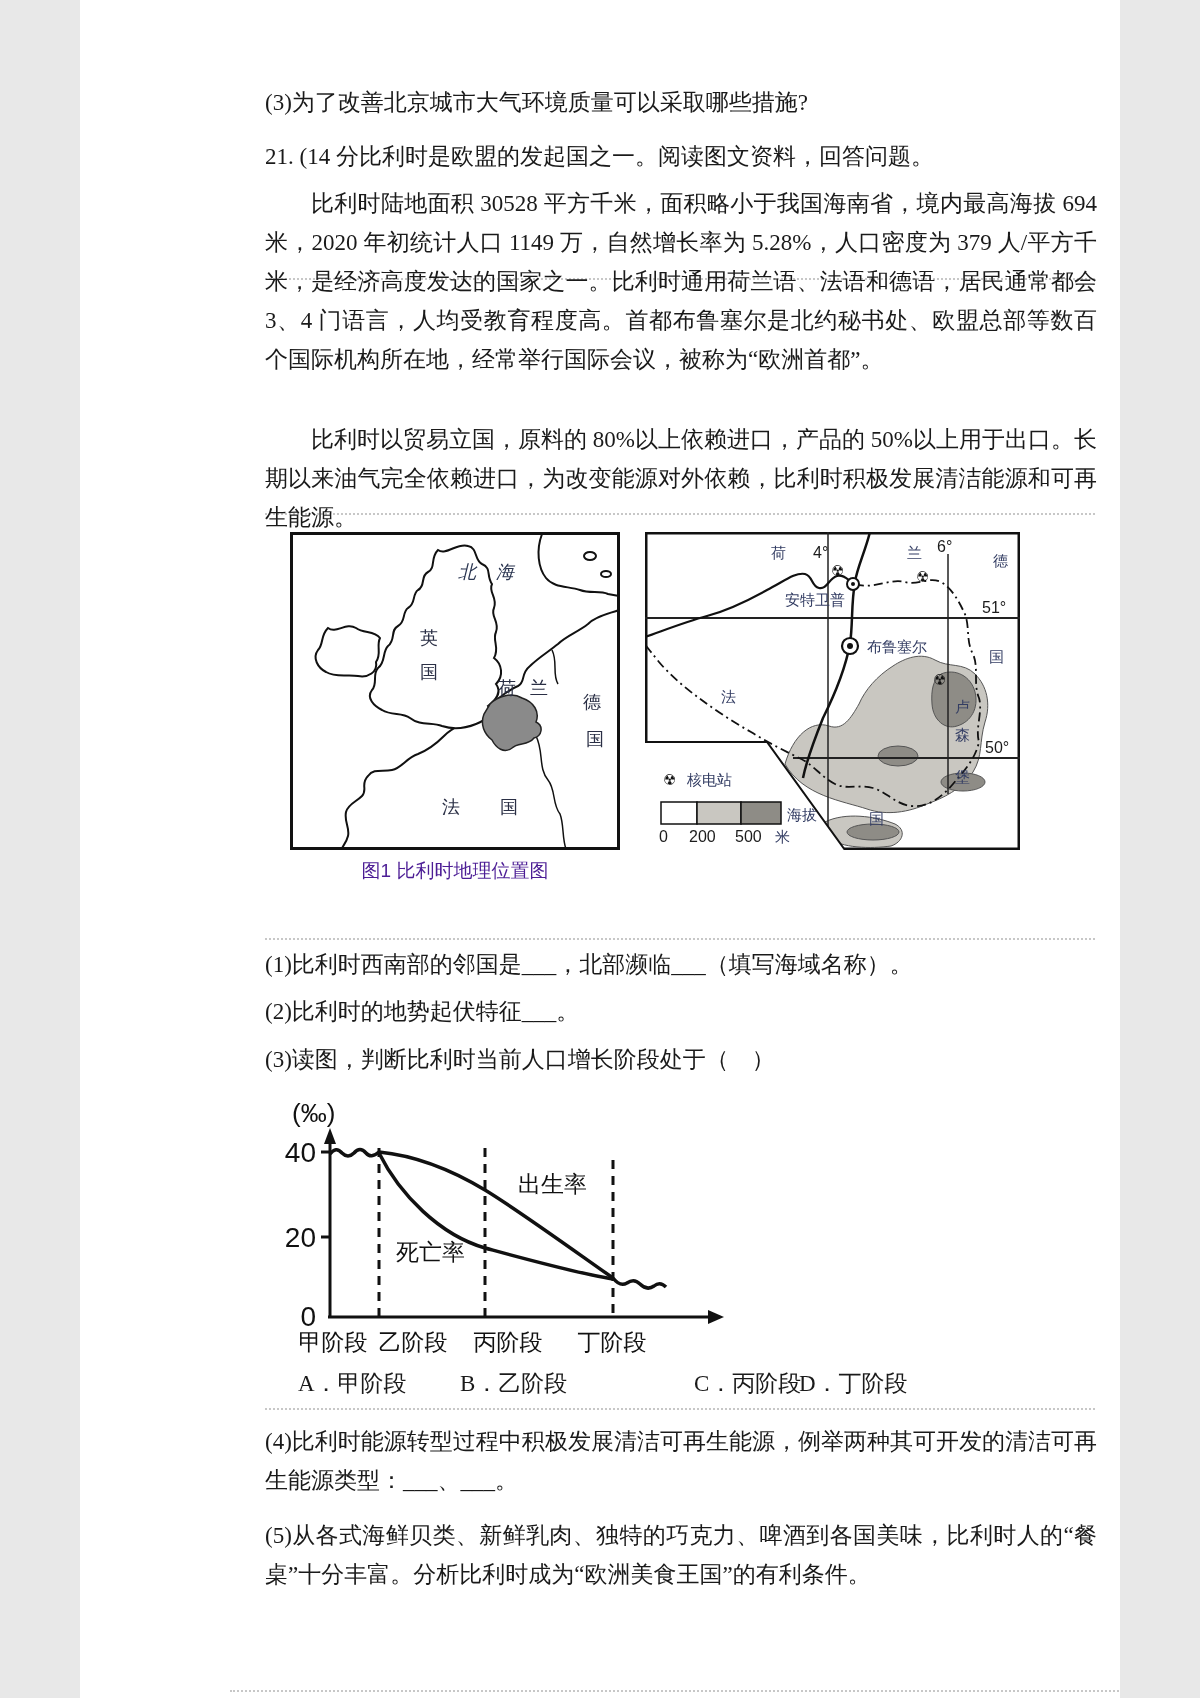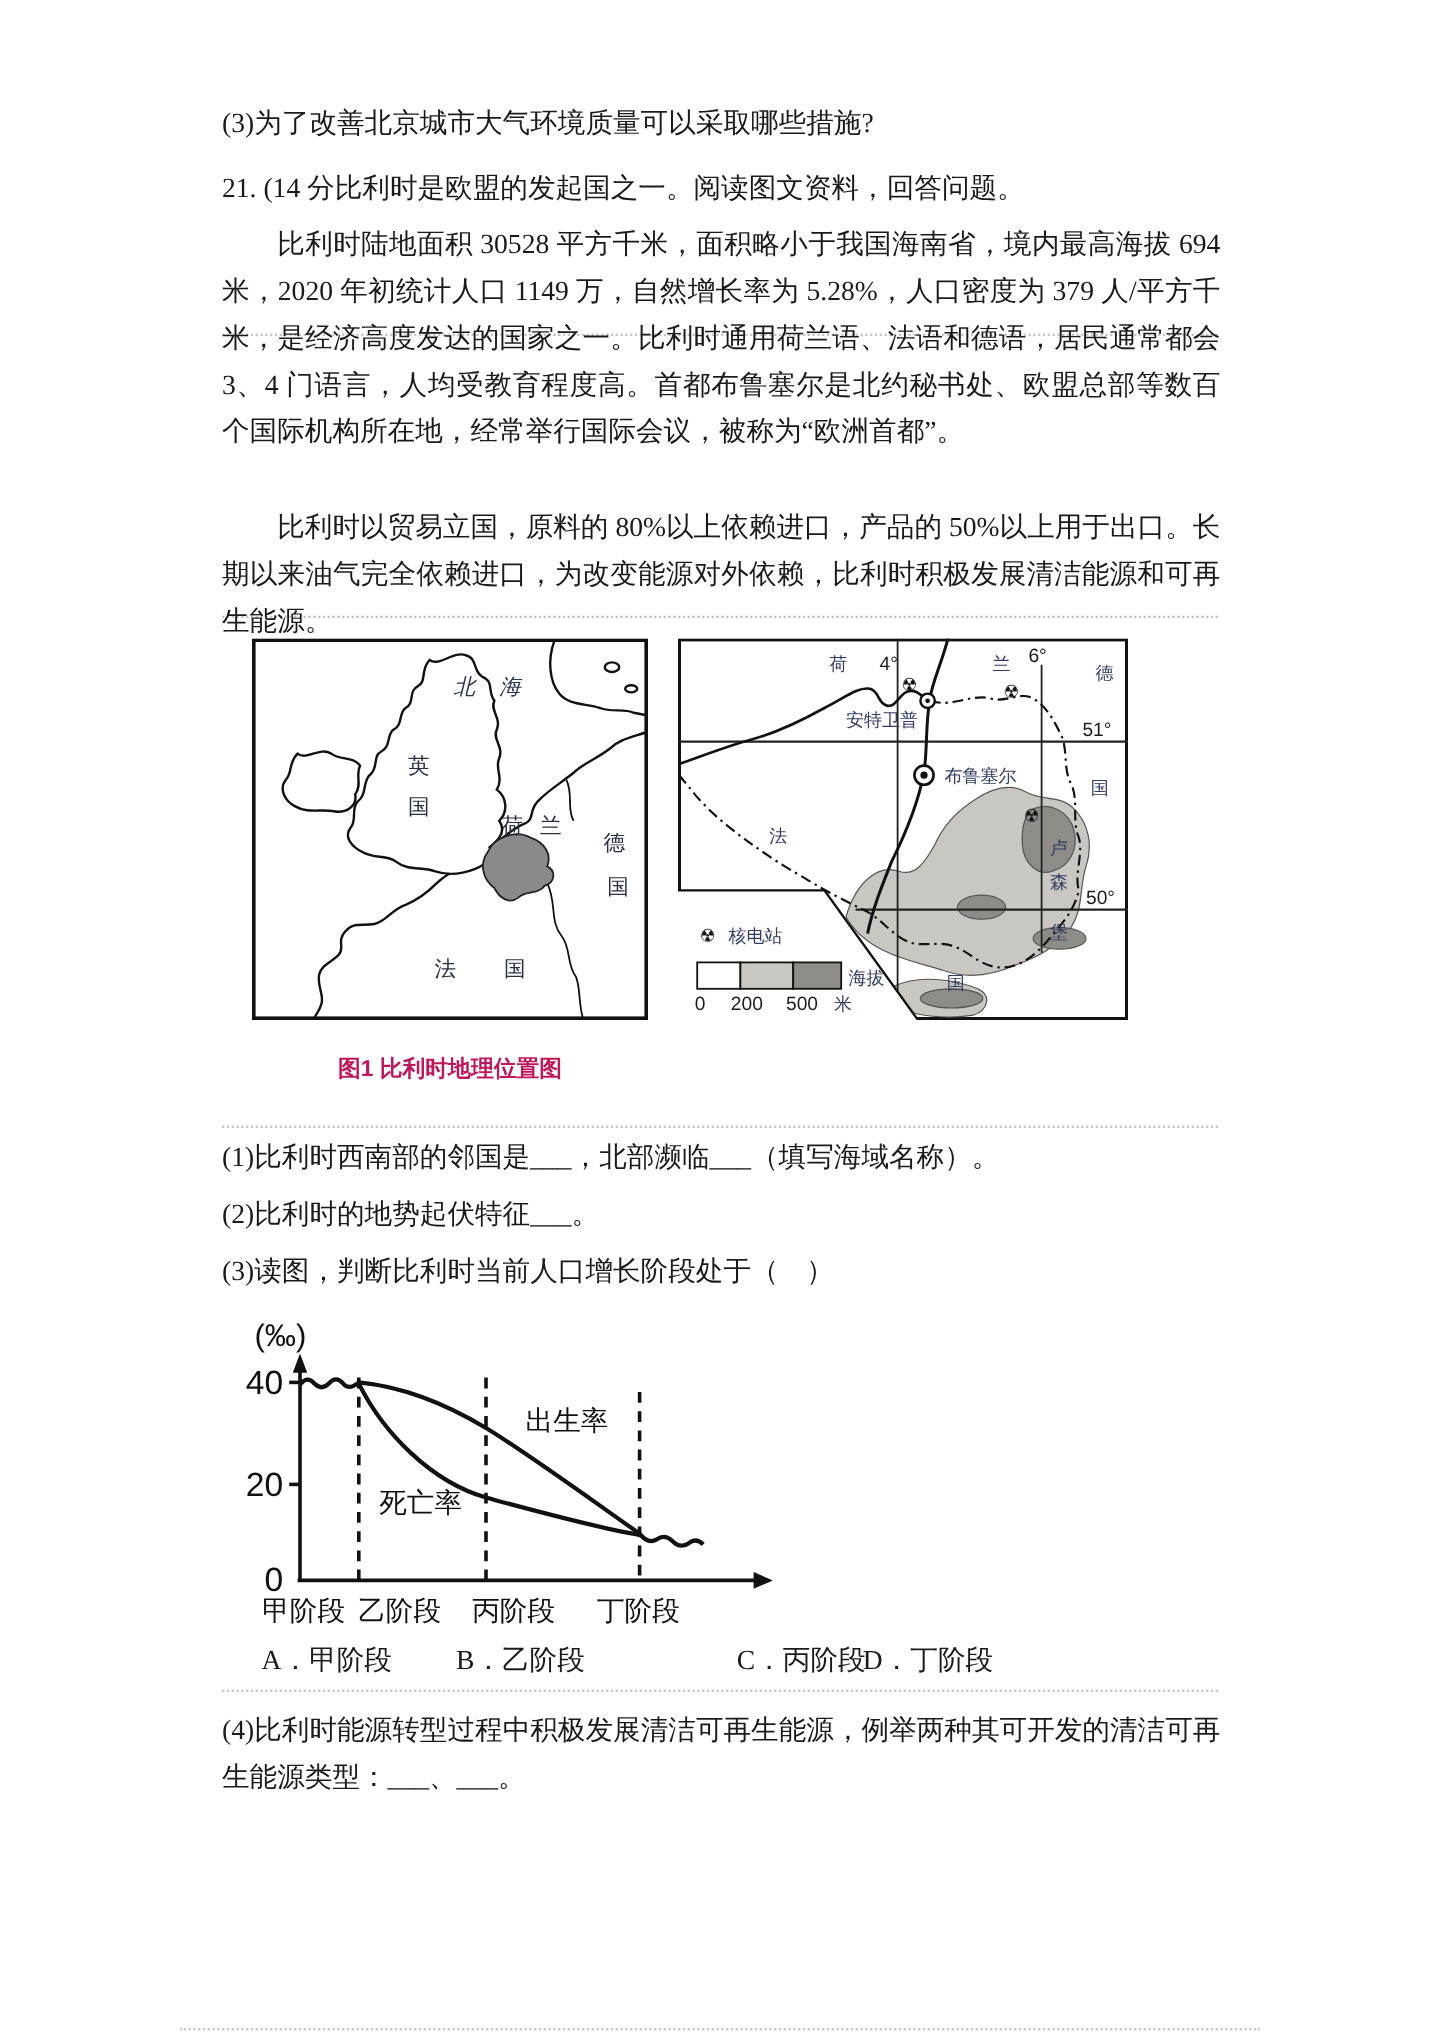--- a/index.html
+++ b/index.html
@@ -1,25 +1,25 @@
 <!DOCTYPE html>
 <html><head>
 <meta charset="utf-8">
 <style>
   html,body{margin:0;padding:0;background:#e8e8e8;}
   .page{
-    position:relative;width:1200px;height:1698px;background:#ffffff;margin:0 auto;
+    position:relative;width:1040px;height:1698px;background:#ffffff;margin:0 auto;
     font-family:"Liberation Serif","DejaVu Serif",serif;color:#1a1a1a;overflow:hidden;
   }
   .abs{position:absolute;}
   .line{font-size:23px;line-height:30px;white-space:nowrap;}
   .para{font-size:23px;line-height:39px;text-align:justify;width:832px;margin:0;}
   .indent{text-indent:2em;}
   .dotted{border-top:2px dotted #c7c7c7;height:0;}
-  .caption{font-family:"Liberation Sans","DejaVu Sans",sans-serif;font-weight:bold;font-size:19px;color:#be185d;text-align:center;margin-top:20px;}
+  .caption{font-family:"Liberation Sans","DejaVu Sans",sans-serif;font-weight:normal;font-size:19px;color:#4c1d95;text-align:center;}
   .options span{position:absolute;font-size:23px;white-space:nowrap;}
   
   text{user-select:none;}
   .m1label{font:18px "Liberation Serif","DejaVu Serif",serif;fill:#2a2f45;}
   .m1sea{font:italic 18px "Liberation Serif","DejaVu Serif",serif;fill:#2a3550;letter-spacing:2px;}
   .m2label{font:15px "Liberation Sans","DejaVu Sans",sans-serif;fill:#333d63;}
   .m2num{font:16px "Liberation Sans","DejaVu Sans",sans-serif;fill:#1c1c1c;}
   .m2city{font:15px "Liberation Sans","DejaVu Sans",sans-serif;fill:#333d63;}
   .nuke{font:15px "DejaVu Sans",sans-serif;fill:#111;}
   .chart-num{font:28px "Liberation Sans","DejaVu Sans",sans-serif;fill:#111;}
@@ -178,14 +178,15 @@
   </div>
 
   <div class="options">
     <span style="left:218px;top:1368px;">A．甲阶段</span>
     <span style="left:380px;top:1368px;">B．乙阶段</span>
     <span style="left:570px;top:1368px;margin-left:44px;">C．丙阶段</span>
     <span style="left:719px;top:1368px;">D．丁阶段</span>
   </div>
 
   <p class="abs para" style="left:185px;top:1422px;">(4)比利时能源转型过程中积极发展清洁可再生能源，例举两种其可开发的清洁可再生能源类型：___、___。</p>
+  <p class="abs para" style="left:185px;top:1516px;">(5)从各式海鲜贝类、新鲜乳肉、独特的巧克力、啤酒到各国美味，比利时人的“餐桌”十分丰富。分析比利时成为“欧洲美食王国”的有利条件。</p>
 
 </div>
 
 </body></html>

